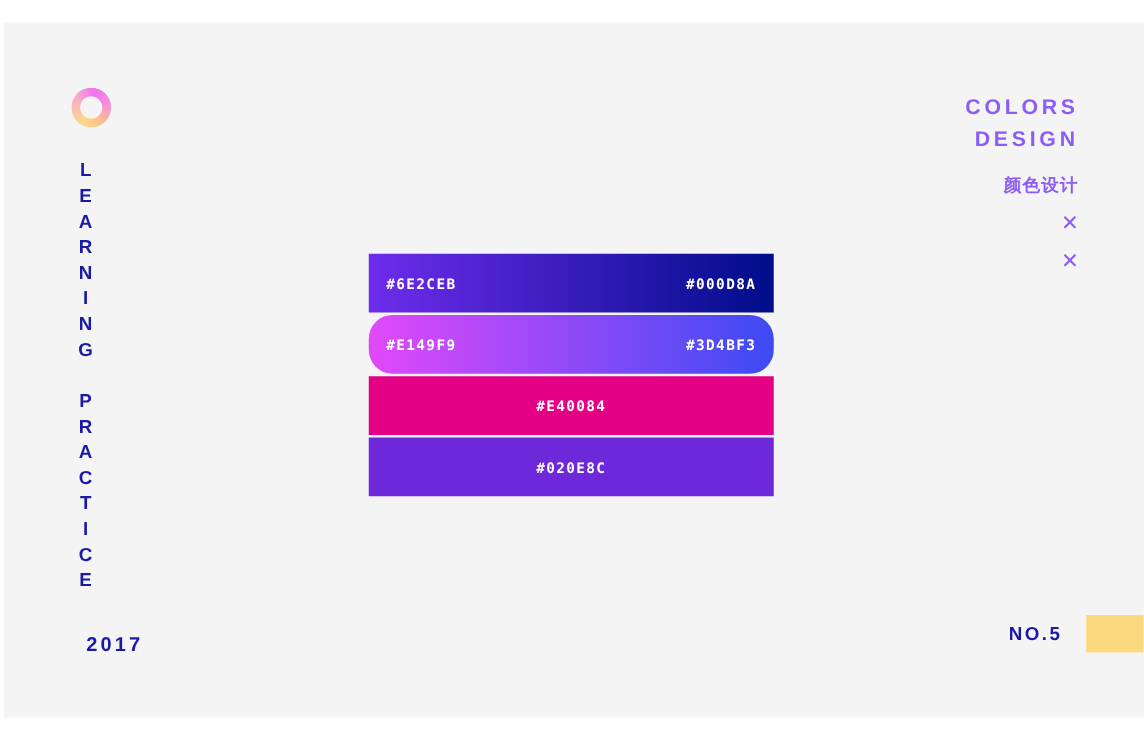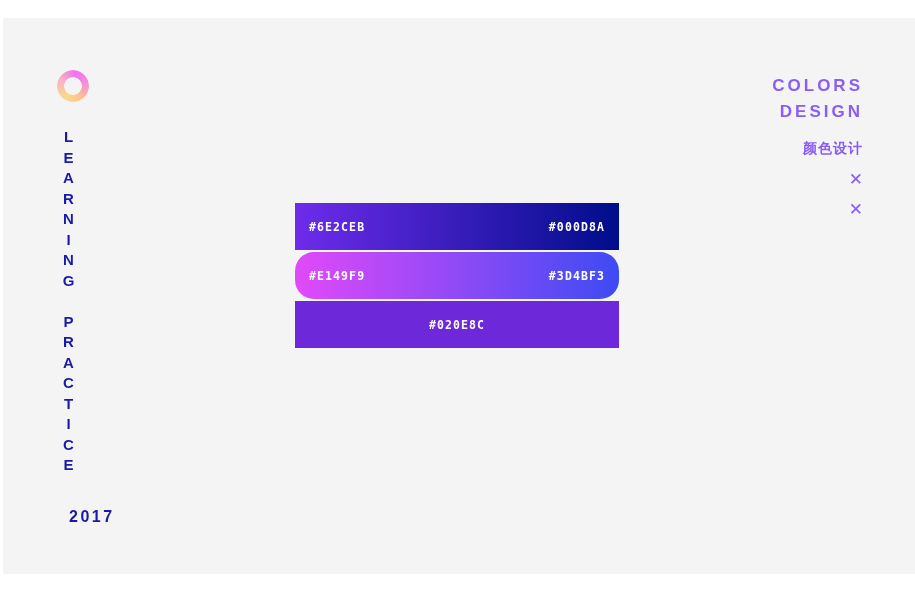--- a/index.html
+++ b/index.html
@@ -170,23 +170,30 @@
     <div class="swatch split" style="background: linear-gradient(90deg, rgb(110, 44, 235) 0%, rgb(0, 13, 138) 100%);">
       <span class="swatch-label">#6E2CEB</span>
       <span class="swatch-label">#000D8A</span>
     </div>
 
     <div class="swatch split" style="background: linear-gradient(90deg, rgb(225, 73, 249) 0%, rgb(61, 75, 243) 100%); border-radius: 19px;">
       <span class="swatch-label">#E149F9</span>
       <span class="swatch-label">#3D4BF3</span>
     </div>
 
+    <div class="swatch solid" style="background: rgb(228, 0, 132);">
+      <span class="swatch-label">#E40084</span>
+    </div>
 
     <div class="swatch solid" style="background: #6d28d9;">
       <span class="swatch-label">#020E8C</span>
     </div>
 
   </div>
 
   <div id="footer-year" style="color: rgb(26, 26, 166); margin-top: 27px;">2017</div>
 
+  <div id="footer-right">
+    <div id="footer-no" style="color: rgb(26, 26, 166);">NO.5</div>
+    <div id="footer-accent" style="background: rgb(251, 217, 126);"></div>
+  </div>
 
 </div>
 
 </body></html>

